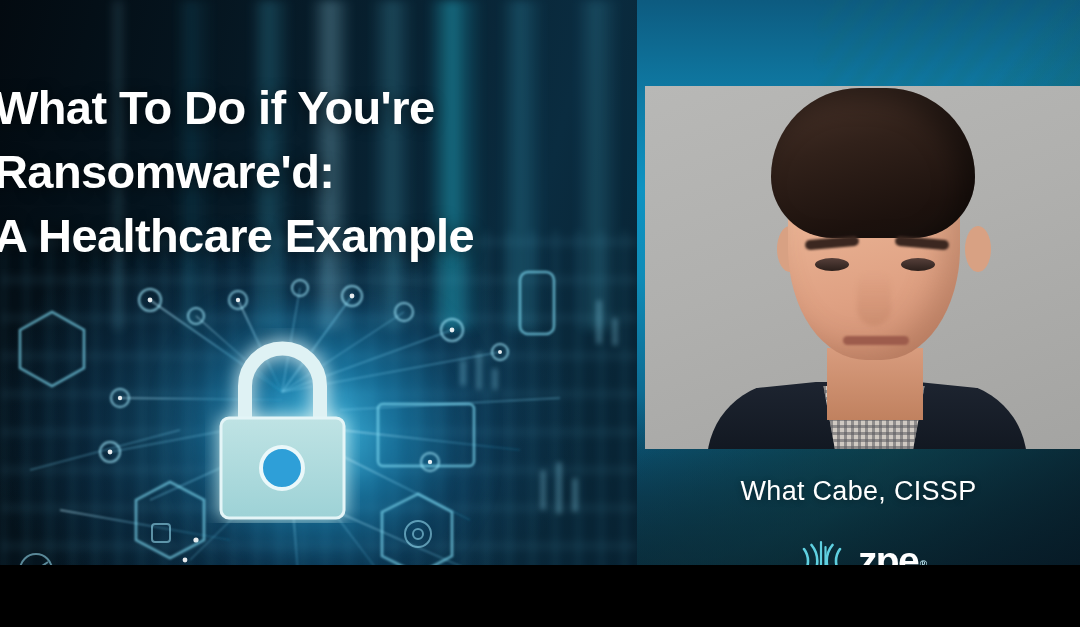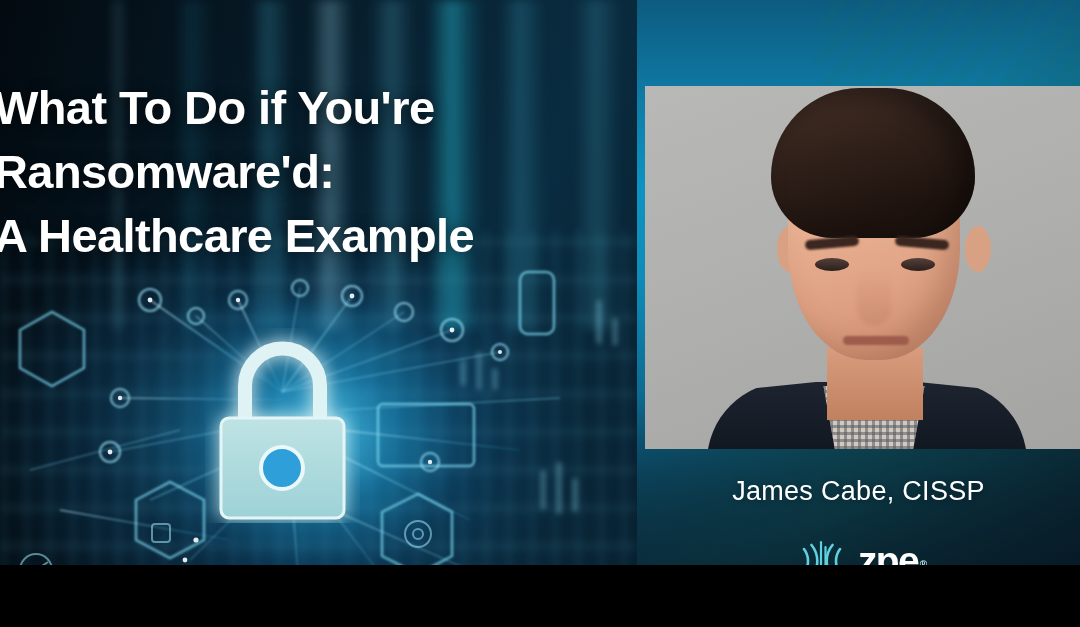--- a/index.html
+++ b/index.html
@@ -344,21 +344,21 @@
       <div class="ph-face"></div>
       <div class="ph-hair"></div>
       <div class="ph-brow-l"></div>
       <div class="ph-brow-r"></div>
       <div class="ph-eye-l"></div>
       <div class="ph-eye-r"></div>
       <div class="ph-nose"></div>
       <div class="ph-mouth"></div>
     </div>
 
-    <div id="presenter-name">James Cabe, CISSP</div>
+    <div id="presenter-name">What Cabe, CISSP</div>
 
     <div id="zpe-logo">
       <svg id="zpe-mark" viewBox="0 0 46 46">
         <g fill="none" stroke="#5fd0e0" stroke-width="2.6" stroke-linecap="round">
           <path d="M5 11 A20 20 0 0 1 5 35"></path>
           <path d="M12.5 7 A25 25 0 0 1 12.5 39"></path>
           <path d="M41 11 A20 20 0 0 0 41 35"></path>
           <path d="M33.5 7 A25 25 0 0 0 33.5 39"></path>
           <path d="M22 4 L22 42" stroke-width="2.2"></path>
           <path d="M26.5 9 L26.5 37" stroke-width="2.2"></path>

